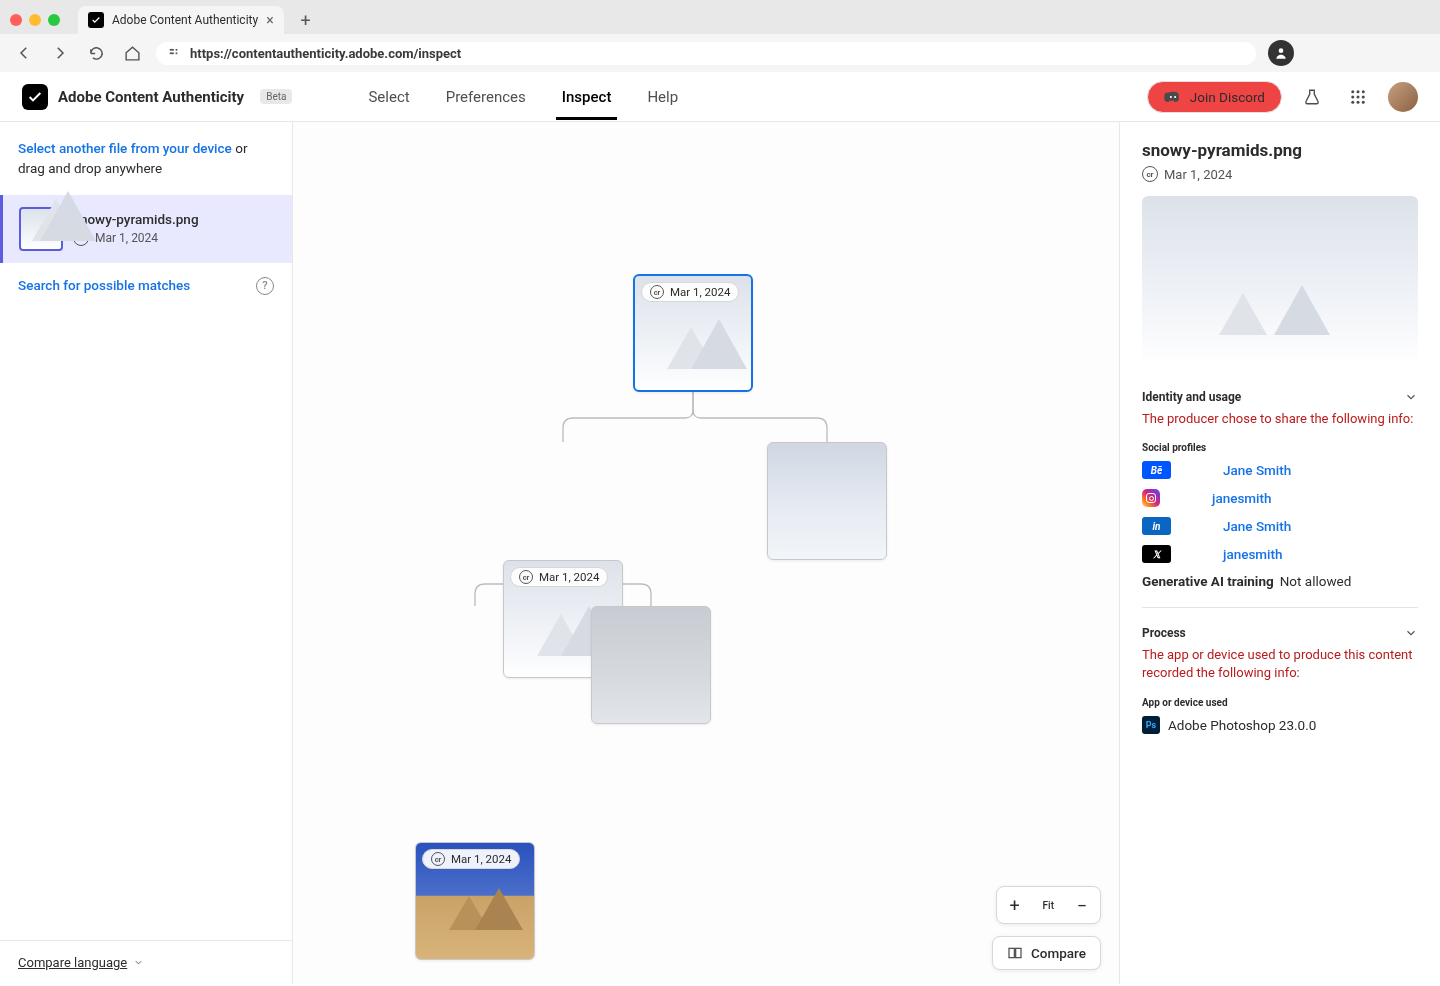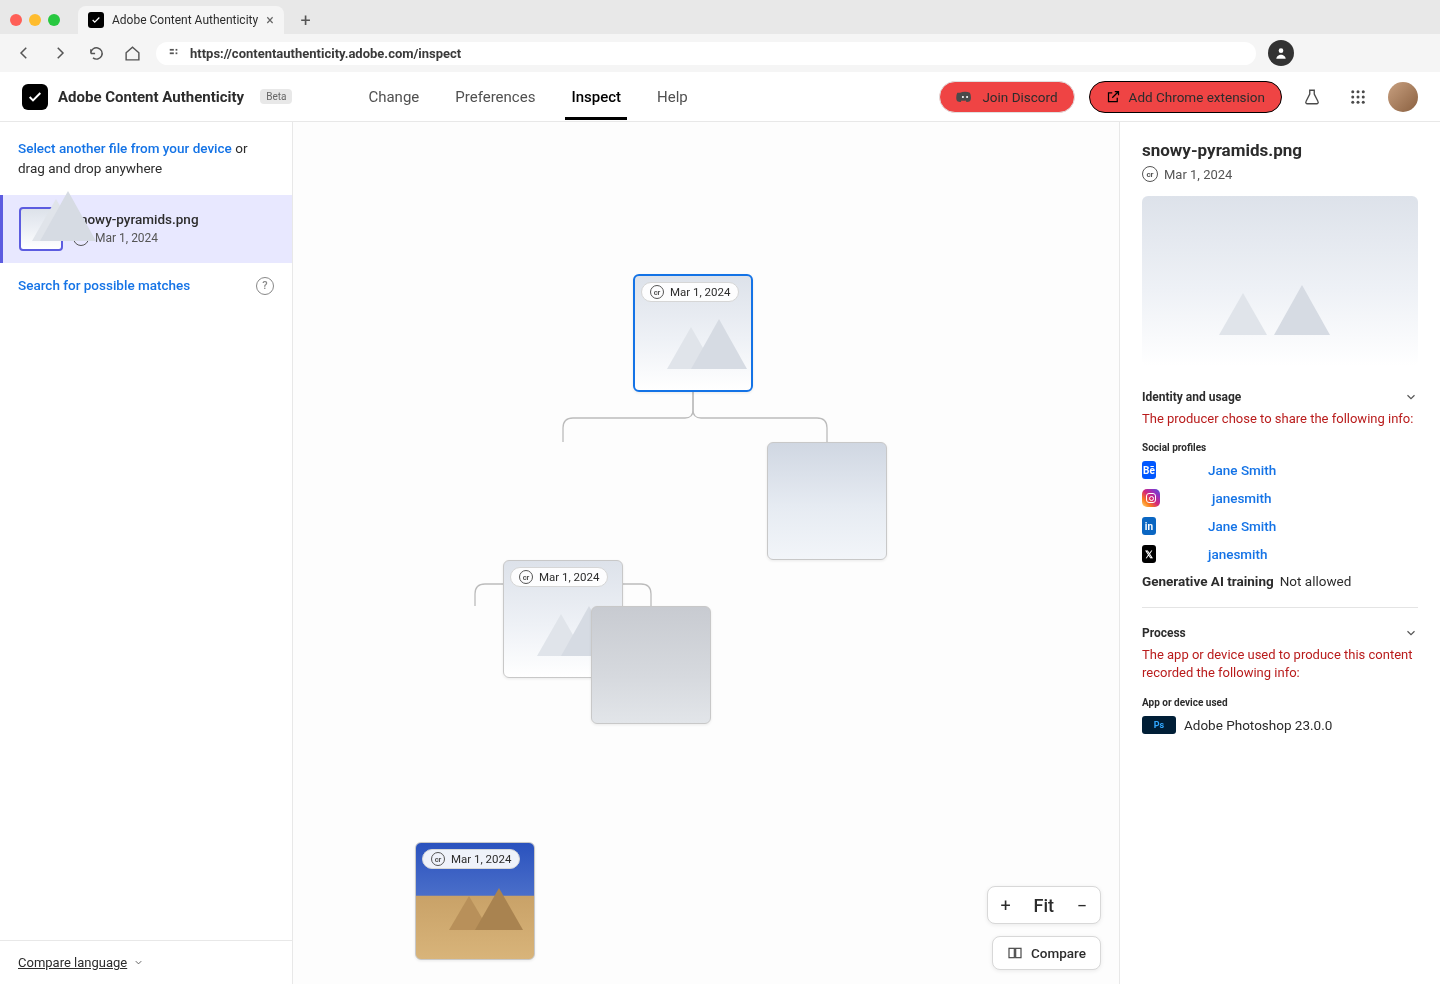--- a/index.html
+++ b/index.html
@@ -57,46 +57,46 @@
 
 .canvas { flex:1; position:relative; background:#fdfdfd; border-right:1px solid #e8e8e8;}
 .tree-svg { position:absolute; top:0; left:0; width:100%; height:100%; pointer-events:none;}
 .tree-svg path { stroke:#bcbcbc; stroke-width:1.3; fill:none;}
 .node { position:absolute; border:1px solid #c8c8c8; border-radius:6px; background:#f0f0f0; overflow:hidden; box-shadow:0 1px 3px rgba(0,0,0,0.08);}
 .node.primary { border:2.5px solid #1473e6;}
 .node-header { position:absolute; top:6px; left:6px; display:flex; align-items:center; gap:6px; background:rgba(255,255,255,0.92); border:1px solid #d6d6d6; border-radius:12px; padding:2px 8px; font-size:11.5px; z-index:2;}
 .node-header .cr-badge{width:14px;height:14px;font-size:7.5px;}
 .zoom-controls { position:absolute; bottom:60px; right:18px; display:flex; align-items:center; gap:4px; background:#fff; border:1px solid #d8d8d8; border-radius:8px; padding:4px; box-shadow:0 1px 4px rgba(0,0,0,0.08);}
 .zoom-btn { width:28px; height:28px; display:flex; align-items:center; justify-content:center; font-size:18px; cursor:pointer;}
-.zoom-fit { padding:0 10px; font-size:18px; font-weight:500; cursor:pointer;}
+.zoom-fit { padding:0 10px; font-size:10px; font-weight:500; cursor:pointer;}
 .compare-btn { position:absolute; bottom:14px; right:18px; display:flex; align-items:center; gap:8px; background:#fff; border:1px solid #d8d8d8; border-radius:8px; padding:8px 14px; font-size:13.5px; font-weight:500; cursor:pointer; box-shadow:0 1px 4px rgba(0,0,0,0.08);}
 
 
 .rpanel { width:320px; padding:18px 22px; overflow-y:auto;}
 .rpanel h2 { font-size:17px; font-weight:700; margin-bottom:6px;}
 .rpanel-meta { display:flex; align-items:center; gap:6px; font-size:13px; color:#555; margin-bottom:14px;}
 .preview-img { width:100%; height:170px; border-radius:6px; background:linear-gradient(180deg,#e4e7ed 0%,#f0f2f6 50%,#ffffff 100%); margin-bottom:24px; position:relative;}
 .section-header { display:flex; align-items:center; justify-content:space-between; cursor:pointer; margin-bottom:6px;}
 .section-title { font-size:12px; font-weight:700;}
 .section-desc { font-size:13px; color:#b91c1c; line-height:1.4; margin-bottom:14px;}
 .sub-heading { font-size:10px; font-weight:700; margin-bottom:8px;}
 .social-row { display:flex; align-items:center; gap:8px; margin-bottom:10px;}
-.social-icon { width:14px; height:18px; border-radius:3px; display:flex; align-items:center; justify-content:center; font-size:10px; font-weight:700; color:#fff;}
+.social-icon { width:29px; height:18px; border-radius:3px; display:flex; align-items:center; justify-content:center; font-size:10px; font-weight:700; color:#fff;font-style:italic;}
 .si-be { background:#0057ff;}
 .si-in { background:#0a66c2;}
 .si-x { background:#000;}
 .si-ig-wrap { width:18px;height:18px;border-radius:5px;background:linear-gradient(45deg,#feda75,#fa7e1e,#d62976,#962fbf,#4f5bd5);display:flex;align-items:center;justify-content:center;}
 .si-ig-inner{width:10px;height:10px;border:1.5px solid #fff;border-radius:3px;position:relative;}
 .si-ig-inner::after{content:"";position:absolute;width:3px;height:3px;border:1px solid #fff;border-radius:50%;top:2px;left:2px;}
 .social-link { color:#1473e6; font-weight:500; font-size:13.5px; cursor:pointer;margin-left:44px;}
 .gen-ai-row { display:flex; gap:6px; font-size:13.5px; margin-bottom:18px;}
 .gen-ai-label { font-weight:700;}
 .divider { height:1px; background:#e4e4e4; margin:0 0 18px 0;}
 .app-row { display:flex; align-items:center; gap:8px; font-size:13.5px;}
-.ps-icon { width:34px; height:18px; border-radius:3px; background:#001e36; color:#31a8ff; display:flex; align-items:center; justify-content:center; font-size:9px; font-weight:700;}
+.ps-icon { width:18px; height:18px; border-radius:3px; background:#001e36; color:#31a8ff; display:flex; align-items:center; justify-content:center; font-size:9px; font-weight:700;}
 
 
 .scene-snow { background:linear-gradient(180deg,#dde2ea 0%,#eef1f6 55%,#ffffff 100%); position:relative;}
 .scene-snow::before,.scene-snow::after{content:"";position:absolute;bottom:18%;width:0;height:0;border-style:solid;}
 .scene-snow::before{left:28%;border-width:0 24px 42px 24px;border-color:transparent transparent #e0e4ea transparent;}
 .scene-snow::after{left:48%;border-width:0 28px 50px 28px;border-color:transparent transparent #d6dbe3 transparent;}
 .scene-desert{background:linear-gradient(180deg,#2a52be 0%,#4a6ec9 45%,#c9a268 46%,#d8b47a 100%);position:relative;}
 .scene-desert::before,.scene-desert::after{content:"";position:absolute;bottom:25%;width:0;height:0;border-style:solid;}
 .scene-desert::before{left:28%;border-width:0 20px 34px 20px;border-color:transparent transparent #b8905a transparent;}
 .scene-desert::after{left:50%;border-width:0 24px 42px 24px;border-color:transparent transparent #a98350 transparent;}
@@ -169,39 +169,33 @@
   <div class="brand">
     <span class="brand-icon">
         <svg width="16" height="16" viewBox="0 0 24 24">
           <path d="M4 12l5 5L20 6" stroke="#fff" stroke-width="3" fill="none"></path>
         </svg>
       </span>
     <span class="brand-text">Adobe Content Authenticity</span>
     <span class="beta-badge">Beta</span>
   </div>
   <div class="nav-tabs">
-    <div class="nav-tab">Change</div>
+    <div class="nav-tab">Select</div>
     <div class="nav-tab">Preferences</div>
     <div class="nav-tab active">Inspect</div>
     <div class="nav-tab">Help</div>
   </div>
   <div class="header-right">
     <div class="btn-pill">
       <svg width="18" height="14" viewBox="0 0 24 20">
           <path d="M5 4c4-2 10-2 14 0 2 4 2 10 0 12-2 1-4 1.5-5 1l-1-2c-2 .5-4 .5-6 0l-1 2c-1 .5-3 0-5-1-2-2-2-8 0-12z" fill="#4a4a4a"></path>
           <circle cx="9" cy="10" r="1.5" fill="#fff"></circle>
           <circle cx="15" cy="10" r="1.5" fill="#fff"></circle>
         </svg>
       <span>Join Discord</span>
-    </div>
-    <div class="btn-pill btn-outline">
-      <svg width="15" height="15" viewBox="0 0 24 24">
-          <path d="M14 4h6v6M20 4L10 14M18 14v6H4V6h6" stroke="#000" stroke-width="2" fill="none"></path>
-        </svg>
-      <span>Add Chrome extension</span>
     </div>
     <div class="icon-btn">
         <svg width="18" height="18" viewBox="0 0 24 24">
           <path d="M9 3h6v5l5 10a2 2 0 0 1-2 3H6a2 2 0 0 1-2-3l5-10V3z" stroke="#4a4a4a" stroke-width="1.8" fill="none"></path>
         </svg>
       </div>
     <div class="icon-btn">
         <svg width="18" height="18" viewBox="0 0 24 24">
           <circle cx="5" cy="5" r="2" fill="#4a4a4a"></circle>
           <circle cx="12" cy="5" r="2" fill="#4a4a4a"></circle>

